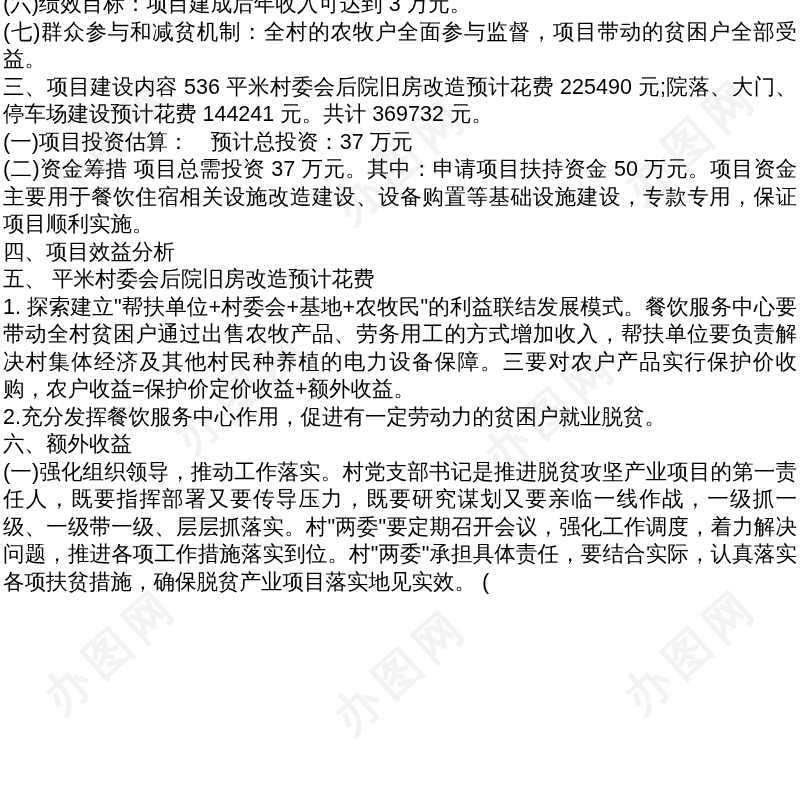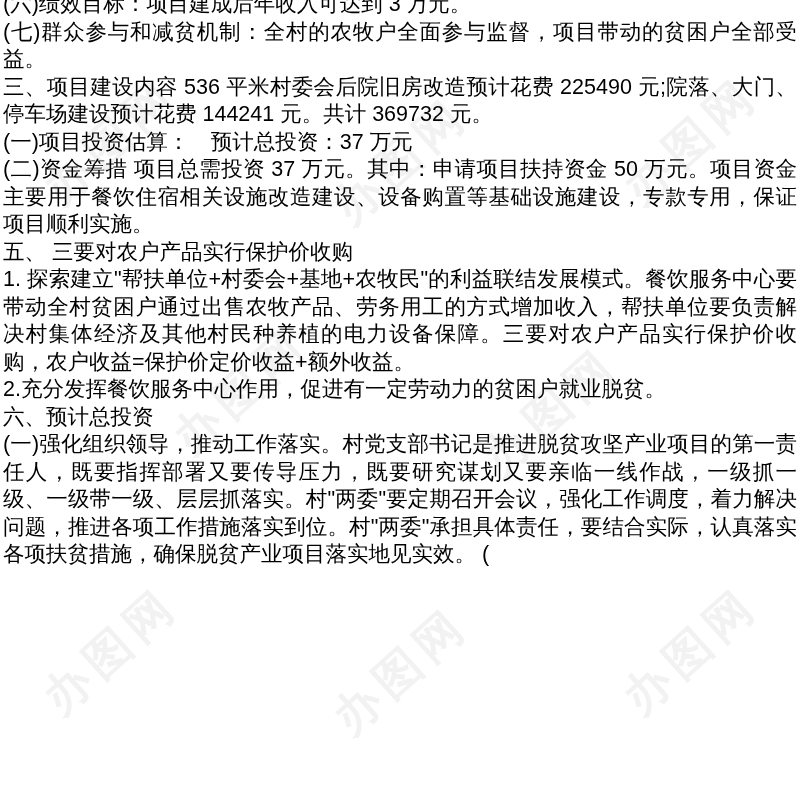--- a/index.html
+++ b/index.html
@@ -62,19 +62,20 @@
   <span class="wm" style="left: 320px; top: 640px;">办图网</span>
   <span class="wm" style="left: 610px; top: 620px;">办图网</span>
 </div>
 
 <div class="content">
   <p>(六)绩效目标：项目建成后年收入可达到 3 万元。</p>
   <p>(七)群众参与和减贫机制：全村的农牧户全面参与监督，项目带动的贫困户全部受益。</p>
   <p class="bold">三、项目建设内容 536 平米村委会后院旧房改造预计花费 225490 元;院落、大门、停车场建设预计花费 144241 元。共计 369732 元。</p>
   <p>(一)项目投资估算：　预计总投资：37 万元</p>
   <p>(二)资金筹措 项目总需投资 37 万元。其中：申请项目扶持资金 50 万元。项目资金主要用于餐饮住宿相关设施改造建设、设备购置等基础设施建设，专款专用，保证项目顺利实施。</p>
-  <p class="bold">五、 三要对农户产品实行保护价收购</p>
+  <p class="bold">四、项目效益分析</p>
+  <p class="bold">五、 平米村委会后院旧房改造预计花费</p>
   <p>1. 探索建立"帮扶单位+村委会+基地+农牧民"的利益联结发展模式。餐饮服务中心要带动全村贫困户通过出售农牧产品、劳务用工的方式增加收入，帮扶单位要负责解决村集体经济及其他村民种养植的电力设备保障。三要对农户产品实行保护价收购，农户收益=保护价定价收益+额外收益。</p>
   <p>2.充分发挥餐饮服务中心作用，促进有一定劳动力的贫困户就业脱贫。</p>
-  <p class="bold">六、预计总投资</p>
+  <p class="bold">六、额外收益</p>
   <p>(一)强化组织领导，推动工作落实。村党支部书记是推进脱贫攻坚产业项目的第一责任人，既要指挥部署又要传导压力，既要研究谋划又要亲临一线作战，一级抓一级、一级带一级、层层抓落实。村"两委"要定期召开会议，强化工作调度，着力解决问题，推进各项工作措施落实到位。村"两委"承担具体责任，要结合实际，认真落实各项扶贫措施，确保脱贫产业项目落实地见实效。 (</p>
 
 </div>
 
 </body></html>

